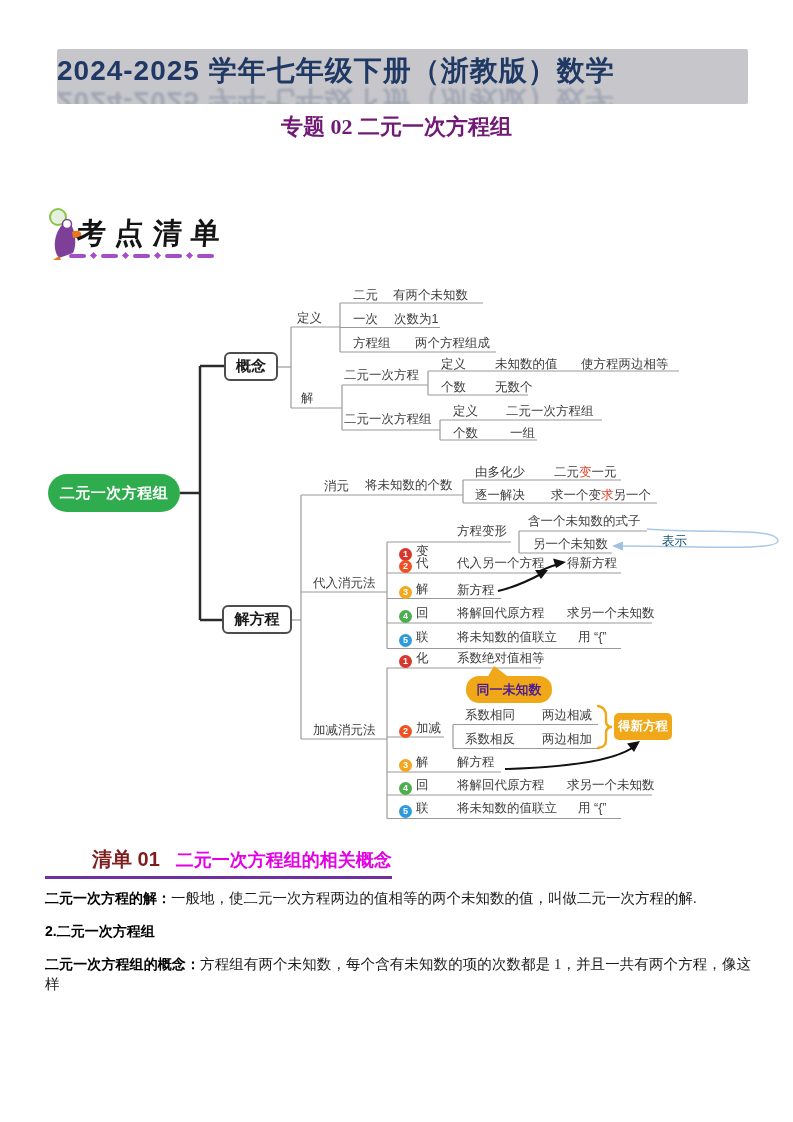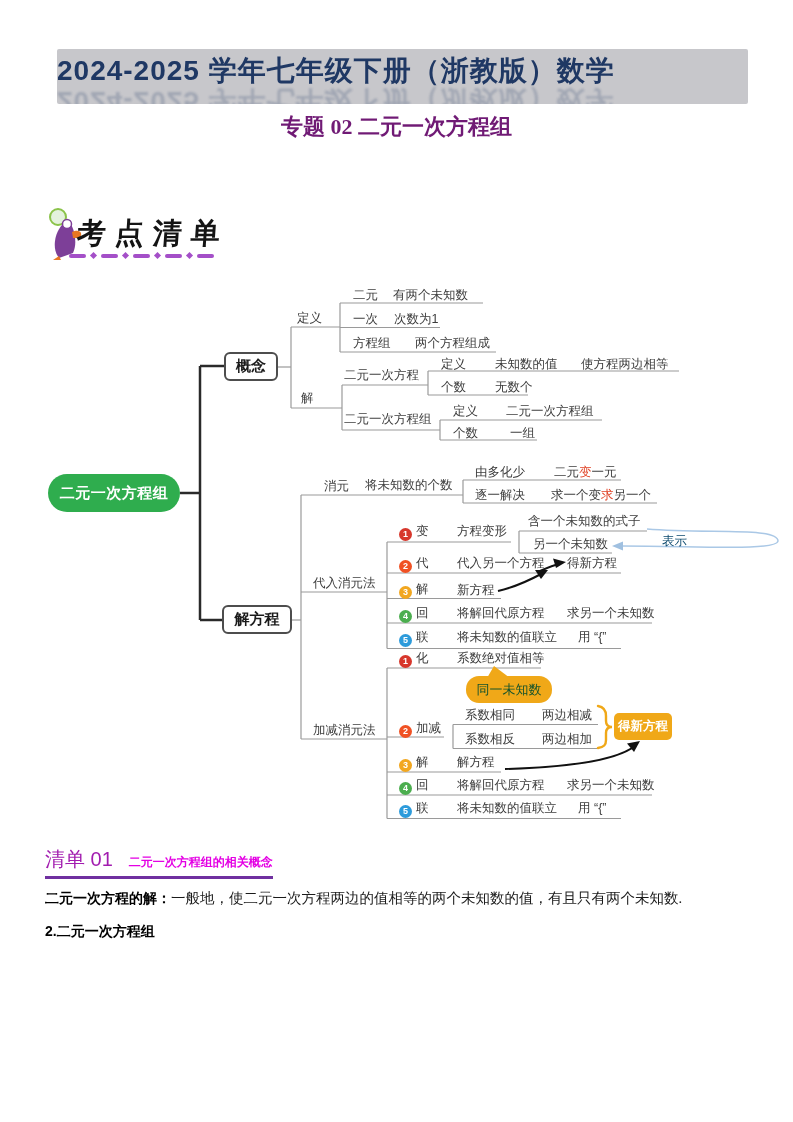--- a/index.html
+++ b/index.html
@@ -25,27 +25,27 @@
   .mm { position:absolute; left:0; top:0; width:793px; height:1122px; }
   .mm svg { position:absolute; left:0; top:0; }
   .mm-label { position:absolute; font-size:12.5px; color:#3c3c3c; white-space:nowrap; line-height:14px; }
   .mm-label .red { color:#e04326; }
   .mm-note { color:#0c4a6e; }
   .mm-root { position:absolute; left:48px; top:474px; width:132px; height:38px; background:#2fad4e; border-radius:19px; color:#fff; font-weight:bold; font-size:15px; display:flex; align-items:center; justify-content:center; letter-spacing:0.5px; }
   .mm-box { position:absolute; background:#fff; border:2px solid #4d4d4d; border-radius:6px; font-weight:bold; font-size:15px; color:#1a1a1a; display:flex; align-items:center; justify-content:center; }
   .mm-step { position:absolute; font-size:12.5px; color:#3c3c3c; white-space:nowrap; line-height:14px; }
   .num { display:inline-block; width:13px; height:13px; border-radius:50%; color:#fff; font-size:9px; font-weight:bold; text-align:center; line-height:13px; vertical-align:-2px; margin-right:4px; }
   .c1 { background:#d7372c; } .c2 { background:#f05123; } .c3 { background:#f2a71f; } .c4 { background:#4cae4f; } .c5 { background:#2d9bdb; }
-  .mm-bubble { position:absolute; left:466px; top:676px; width:86px; height:27px; background:#f0a818; border-radius:13px; color:#14532d; font-weight:normal; font-size:13px; display:flex; align-items:center; justify-content:center;text-align:right; }
+  .mm-bubble { position:absolute; left:466px; top:676px; width:86px; height:27px; background:#f0a818; border-radius:13px; color:#4c1d95; font-weight:bold; font-size:13px; display:flex; align-items:center; justify-content:center;text-align:right; }
   .mm-newbox { position:absolute; left:614px; top:713px; width:58px; height:27px; background:#f0a818; border-radius:5px; color:#fff; font-weight:bold; font-size:12.5px; display:flex; align-items:center; justify-content:center; }
 
   
   .section-heading { position:absolute; left:45px; top:846px; border-bottom:3px solid #7030a0; padding-bottom:3px; white-space:nowrap; }
-  .section-num { font-weight:normal; font-size:20px; color:#a21caf; margin-right:16px; }
-  .section-title { font-weight:bold; font-size:12px; color:#e400e4; }
+  .section-num { font-weight:bold; font-size:20px; color:#7f1d1d; margin-right:16px;margin-left:47px; }
+  .section-title { font-weight:bold; font-size:18px; color:#e400e4; }
 
   
   .content { position:absolute; left:45px; top:888px; width:706px; }
   .content p { font-family:"Liberation Serif", serif; font-size:14.5px; color:#1a1a1a; line-height:20px; margin:0 0 13px; text-align:justify; }
   .content .lead { font-family:"Liberation Sans", sans-serif; font-weight:bold; font-size:14px; color:#000; }
 </style>
 </head>
 <body>
 
 <div class="page">
@@ -180,21 +180,21 @@
 
     <div class="mm-label" style="left:324px;top:479px">消元</div>
     <div class="mm-label" style="left:365px;top:478px">将未知数的个数</div>
     <div class="mm-label" style="left:475px;top:465px">由多化少</div>
     <div class="mm-label" style="left:554px;top:465px"><span>二元</span><span class="red">变</span><span>一元</span></div>
     <div class="mm-label" style="left:475px;top:488px">逐一解决</div>
     <div class="mm-label" style="left:551px;top:488px"><span>求一个变</span><span class="red">求</span><span>另一个</span></div>
 
     <div class="mm-label" style="left:313px;top:576px">代入消元法</div>
 
-    <div class="mm-step" style="left:399px;top:524px"><span class="num c1">1</span><span>变</span></div>
+    <div class="mm-step" style="left:399px;top:544px"><span class="num c1">1</span><span>变</span></div>
     <div class="mm-label" style="left:457px;top:524px">方程变形</div>
     <div class="mm-label" style="left:528px;top:514px">含一个未知数的式子</div>
     <div class="mm-label" style="left:533px;top:537px">另一个未知数</div>
     <div class="mm-label mm-note" style="left:662px;top:534px">表示</div>
 
     <div class="mm-step" style="left:399px;top:556px"><span class="num c2">2</span><span>代</span></div>
     <div class="mm-label" style="left:457px;top:556px">代入另一个方程</div>
     <div class="mm-label" style="left:567px;top:556px">得新方程</div>
 
     <div class="mm-step" style="left:399px;top:582px"><span class="num c3">3</span><span>解</span></div>
@@ -231,17 +231,18 @@
     <div class="mm-step" style="left:399px;top:801px"><span class="num c5">5</span><span>联</span></div>
     <div class="mm-label" style="left:457px;top:801px">将未知数的值联立</div>
     <div class="mm-label" style="left:578px;top:801px">用 “{”</div>
   </div>
 
   <div class="section-heading">
     <span class="section-num">清单 01</span><span class="section-title">二元一次方程组的相关概念</span>
   </div>
 
   <div class="content">
-    <p><span class="lead">二元一次方程的解：</span><span>一般地，使二元一次方程两边的值相等的两个未知数的值，有且只有两个未知数.</span></p>
+    <p><span class="lead">二元一次方程的解：</span><span>一般地，使二元一次方程两边的值相等的两个未知数的值，叫做二元一次方程的解.</span></p>
     <p><span class="lead">2.二元一次方程组</span><span></span></p>
+    <p><span class="lead">二元一次方程组的概念：</span><span>方程组有两个未知数，每个含有未知数的项的次数都是 1，并且一共有两个方程，像这样</span></p>
   </div>
 
 </div>
 
 </body></html>

